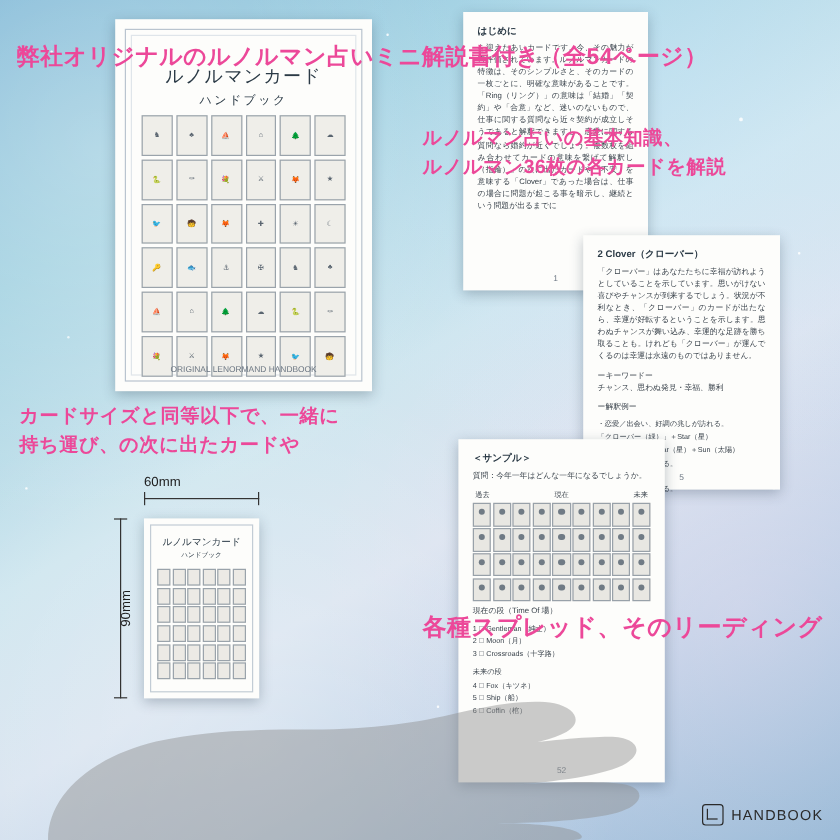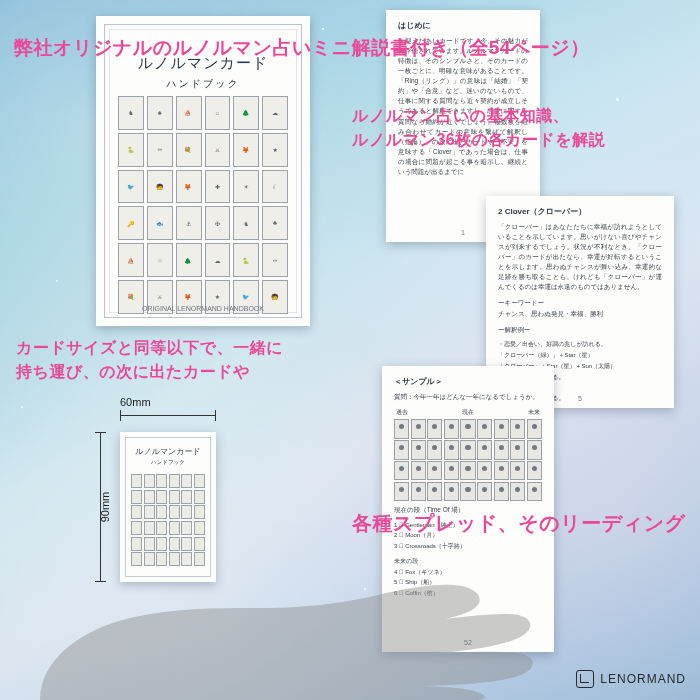--- a/index.html
+++ b/index.html
@@ -33,21 +33,21 @@
     display:flex;align-items:center;justify-content:center;font-size:6px;color:#5a6570;overflow:hidden;}
   .cover-bottom{position:absolute;bottom:14px;left:0;right:0;text-align:center;font-size:7px;color:#6b7682;}
 
   
   .page-head{font-size:8px;color:#2b3a46;margin-bottom:5px;font-weight:bold;}
   .pno{position:absolute;bottom:6px;left:0;right:0;text-align:center;font-size:7px;color:#6b7682;}
   .body-txt{font-size:6.5px;line-height:1.55;color:#39424b;text-align:justify;}
   .kw{font-size:6.5px;color:#39424b;margin-top:6px;line-height:1.6;}
 
   #page1{left:386px;top:10px;width:154px;height:232px;}
-  #page2{left:486px;top:196px;width:188px;height:212px;}
+  #page2{left:486px;top:196px;width:164px;height:212px;}
   #page3{left:382px;top:366px;width:172px;height:286px;}
 
   
   .spread{margin:6px 0 4px;}
   .spread-labels{display:flex;justify-content:space-between;font-size:6px;color:#39424b;padding:0 2px 2px;}
   .spread-grid{display:grid;grid-template-columns:repeat(9,1fr);gap:1.5px;}
   .sq{aspect-ratio:3/4;background:#e8e7e2;border:.5px solid #98a1a9;}
   .sq.dot:after{content:"";display:block;width:40%;height:30%;margin:30% auto;background:#707b85;border-radius:50%;}
   .list{font-size:6px;color:#39424b;line-height:1.8;margin-top:4px;}
   .list div{white-space:nowrap;}
@@ -324,14 +324,14 @@
 <div class="cap" id="cap-left">
   <div>カードサイズと同等以下で、一緒に</div>
   <div>持ち運び、の次に出たカードや</div>
 </div>
 <div class="cap" id="cap-bottom">
   <div>各種スプレッド、そのリーディング</div>
 </div>
 
 <div class="logo">
   <span class="mark"></span>
-  <span>LENORMAND</span>
+  <span>HANDBOOK</span>
 </div>
 
 </body></html>

